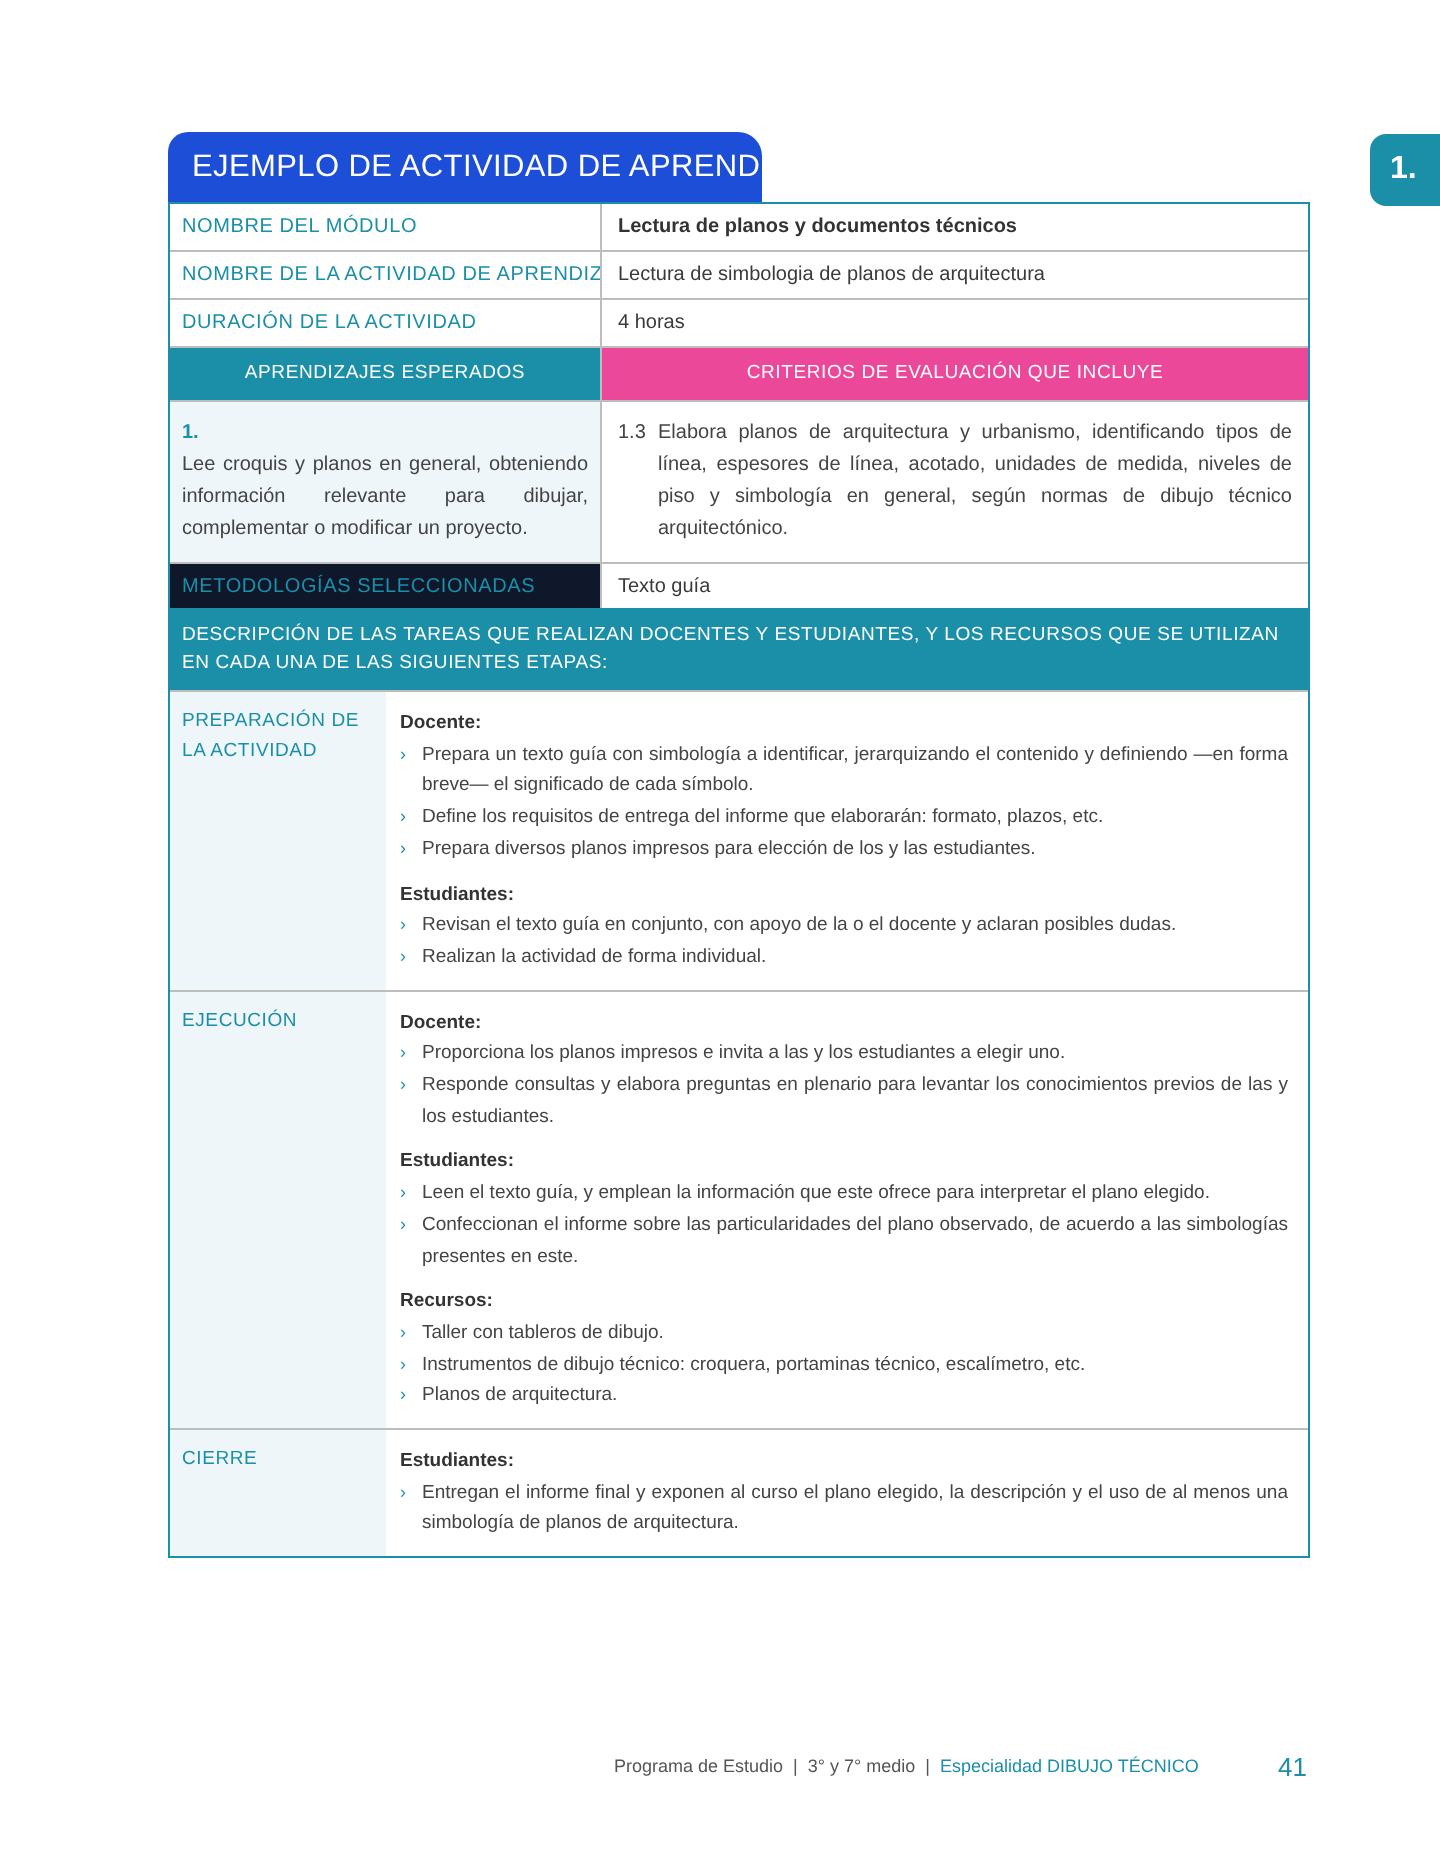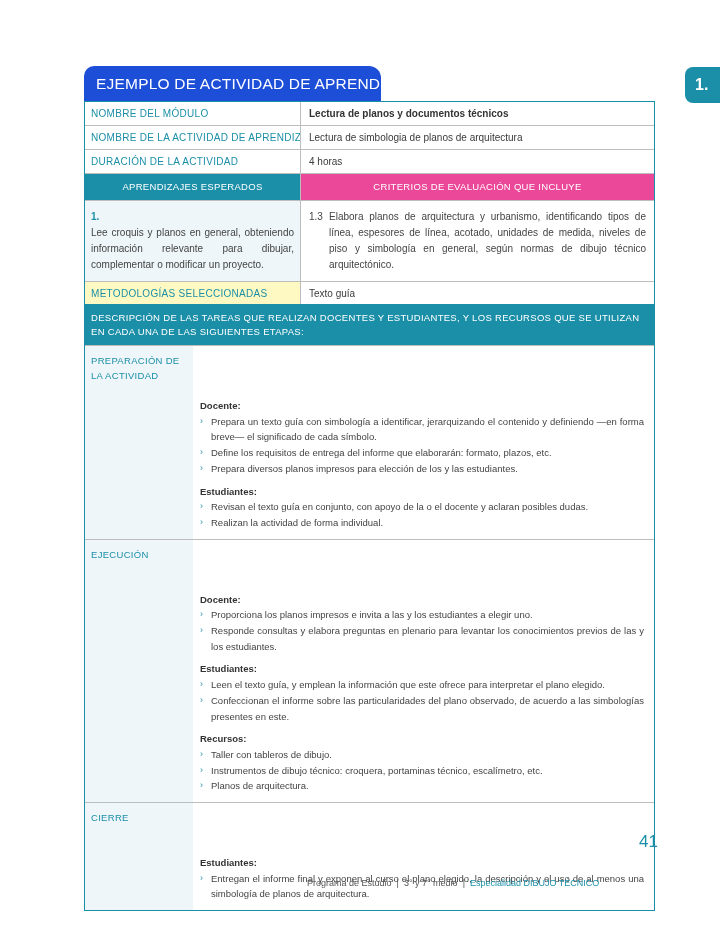--- a/index.html
+++ b/index.html
@@ -31,40 +31,40 @@
   .lbl { color: #1b8fa8; letter-spacing: 0.3px; font-size: 9.5px; }
   .b { font-weight: bold; color: #333; }
   .hdr-row { height: 26px; }
   .hdr-l { background: #1b8fa8; color: #fff; text-align: center; font-size: 9.5px; line-height: 26px; letter-spacing: 0.3px; }
   .hdr-r { background: #ec4899; color: #fff; text-align: center; font-size: 9.5px; line-height: 26px; letter-spacing: 0.3px; }
   .learn-l { background: #eef6f9; padding: 8px 6px; font-size: 10px; line-height: 16px; color: #444; text-align: justify; }
   .learn-num { color: #1b8fa8; font-weight: bold; }
   .learn-r { padding: 8px 8px 6px 8px; font-size: 10px; line-height: 16px; color: #444; display: flex; }
   .learn-r .num { width: 20px; flex: none; }
   .learn-r .txt { flex: 1; text-align: justify; }
-  .method-l { background: #fef9c3; }
+  .method-l { background: #0f172a; }
   .desc-hdr {
     background: #1b8fa8; color: #fff; font-size: 9.5px; line-height: 14px; padding: 6px 6px 6px 6px;
     letter-spacing: 0.3px; border-bottom: 1px solid #bdbdbd;
   }
   .stage { display: flex; border-bottom: 1px solid #bdbdbd; }
   .stage:last-child { border-bottom: none; }
   .stage-l { width: 108px; flex: none; background: #eef6f9; color: #1b8fa8; font-size: 9.5px; line-height: 15px; padding: 7px 6px; box-sizing: border-box; letter-spacing: 0.3px; }
-  .stage-r { flex: 1; padding: 5px 10px 8px 7px; font-size: 9.5px; line-height: 15.7px; color: #444; margin-top: 44px; }
+  .stage-r { flex: 1; padding: 5px 10px 8px 7px; font-size: 9.5px; line-height: 15.7px; color: #444; }
   .grp-title { font-weight: bold; color: #333; margin-top: 3px; }
   .grp + .grp { margin-top: 7px; }
   .item { display: flex; text-align: justify; }
   .item .arrow { width: 11px; flex: none; color: #1b8fa8; font-size: 9px; }
   .item .t { flex: 1; }
   .footer {
     position: absolute; top: 878px; left: 307px; font-size: 9px; color: #555; white-space: nowrap;
   }
   .footer .sep { margin: 0 5px; }
   .footer .spec { color: #1b8fa8; }
-  .page-num { position: absolute; top: 832px; left: 639px; font-size: 17px; color: #1b8fa8; }
+  .page-num { position: absolute; top: 876px; left: 639px; font-size: 13px; color: #1b8fa8; }
 </style>
 </head>
 <body>
 
 <div class="title-tab">EJEMPLO DE ACTIVIDAD DE APRENDIZAJE</div>
 <div class="badge">1.</div>
 
 <div class="frame">
   <div class="row meta">
     <div class="c-left lbl">NOMBRE DEL MÓDULO</div>

